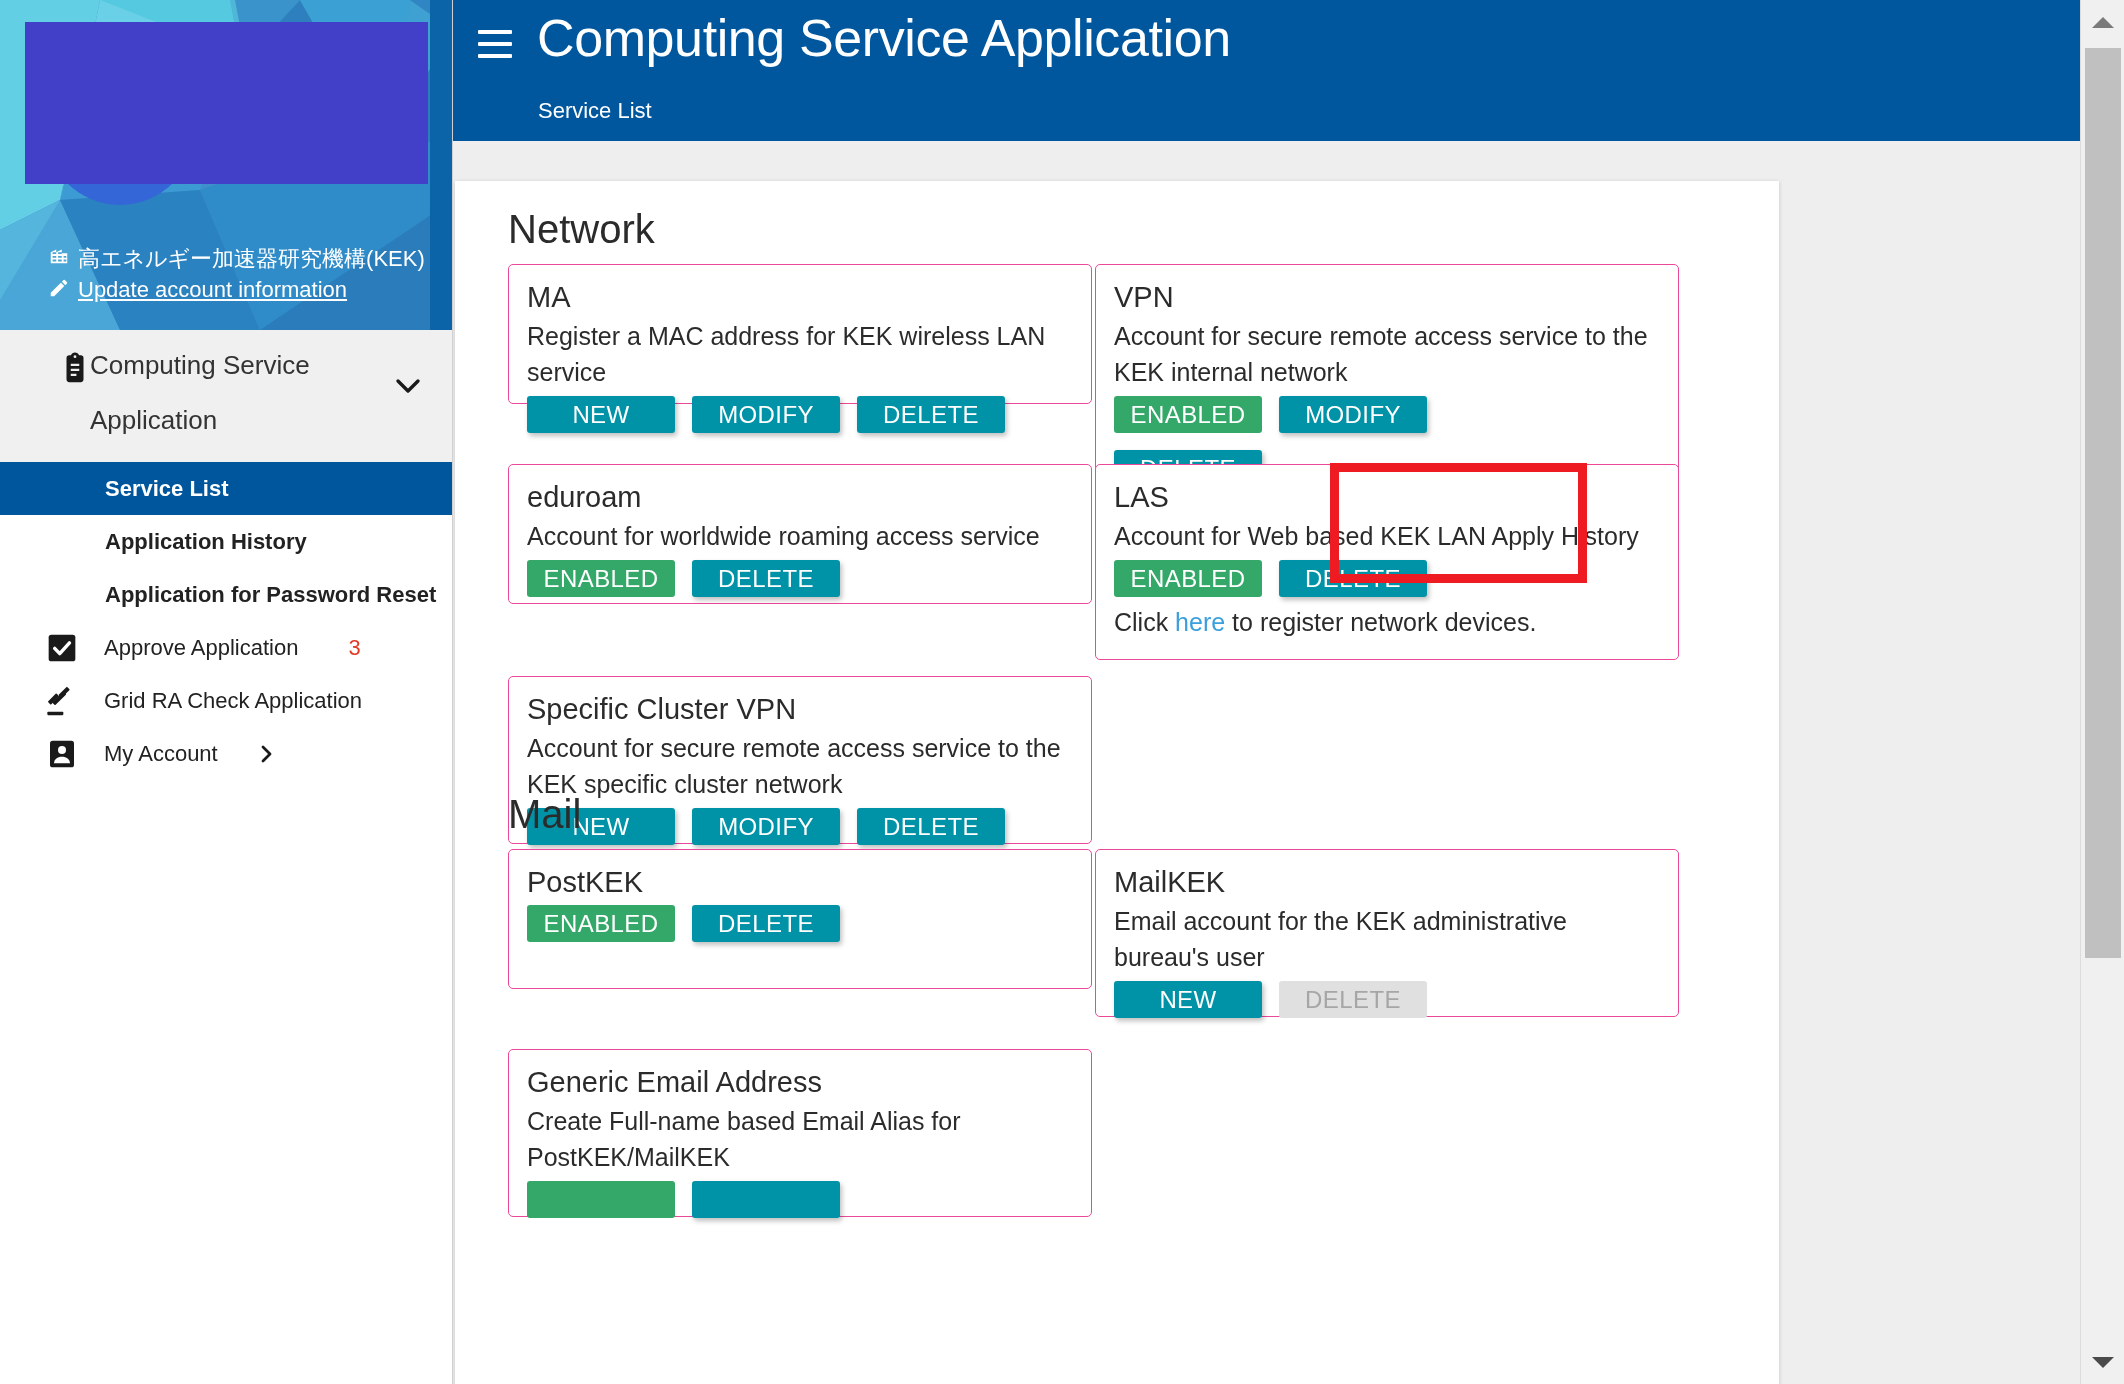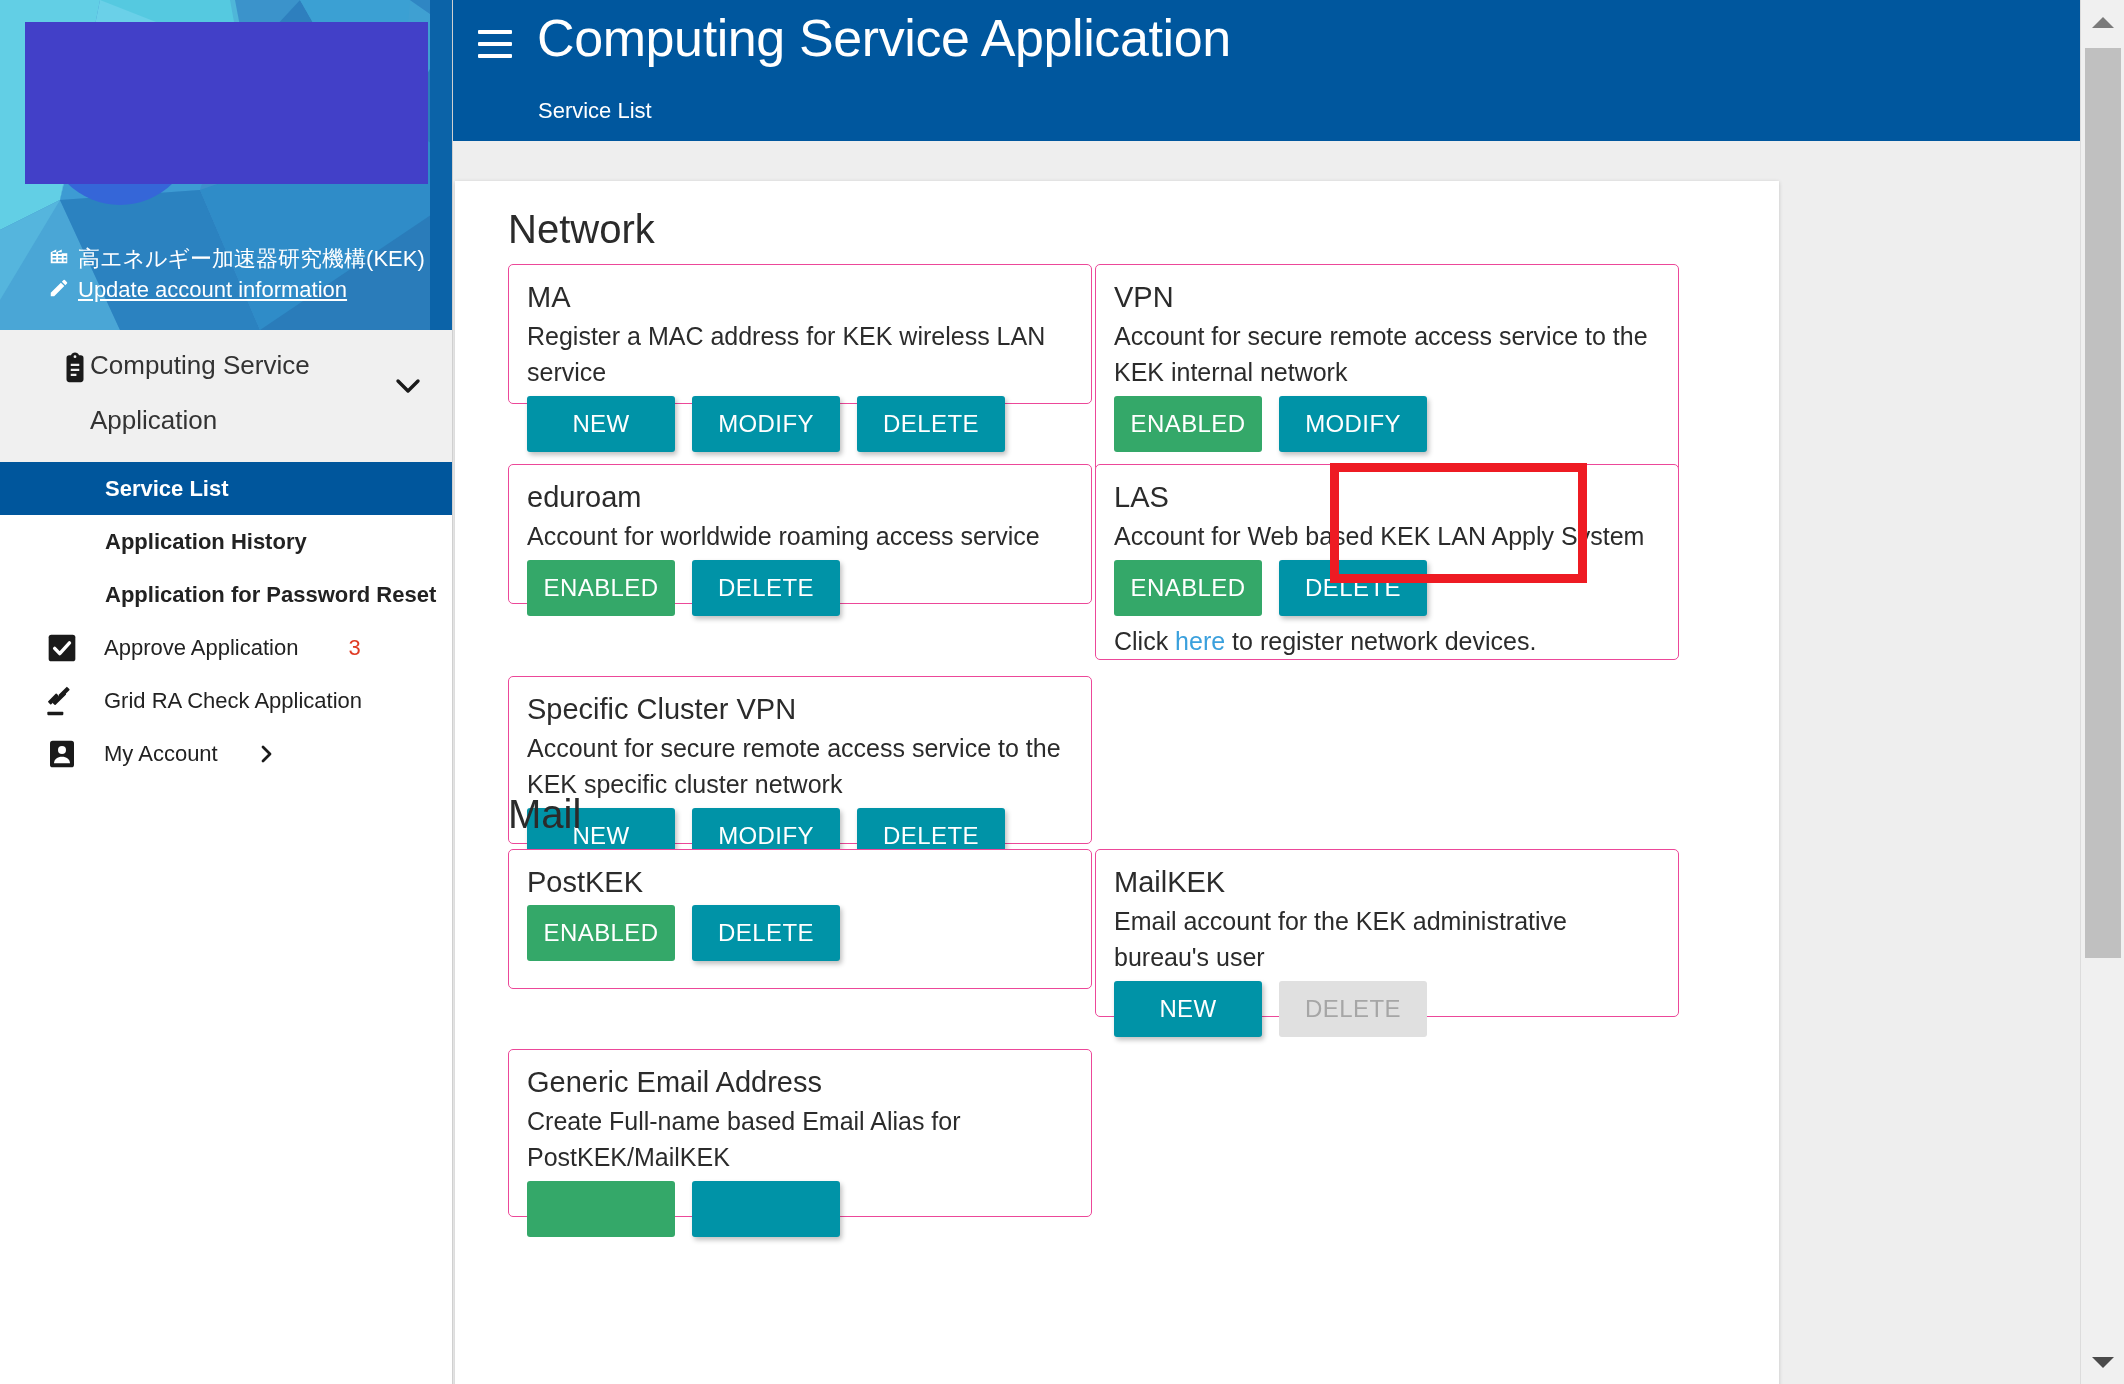--- a/index.html
+++ b/index.html
@@ -166,21 +166,21 @@
     line-height: 1.44;
     margin-bottom: 6px;
   }
   .btn-row { display: flex; flex-wrap: wrap; gap: 17px; margin-top: 5px; }
   .btn {
     border: none;
     color: #ffffff;
     font-size: 24px;
     font-family: "Liberation Sans", sans-serif;
     padding: 0 10px;
-    height: 56px;
+    height: 37px;
     min-width: 148px;
     border-radius: 3px;
     cursor: pointer;
     letter-spacing: 0.4px;
   }
   .btn-teal { background: #0093a7; box-shadow: 2px 3px 5px rgba(0,0,0,0.25); }
   .btn-green { background: #34a869; }
   .btn-disabled {
     background: #e0e0e0; color: #a6a6a6; cursor: default;
     box-shadow: none;
@@ -390,21 +390,21 @@
           <div class="card-title">eduroam</div>
           <div class="card-desc">Account for worldwide roaming access service</div>
           <div class="btn-row">
             <button class="btn btn-green">ENABLED</button>
             <button class="btn btn-teal">DELETE</button>
           </div>
         </div>
 
         <div class="card" style="left:640px; top:200px; width:584px; height:196px;">
           <div class="card-title">LAS</div>
-          <div class="card-desc">Account for Web based KEK LAN Apply System</div>
+          <div class="card-desc">Account for Web based KEK LAN Apply History</div>
           <div class="btn-row">
             <button class="btn btn-green">ENABLED</button>
             <button class="btn btn-teal">DELETE</button>
           </div>
           <div class="card-note"><span>Click </span><a>here</a><span> to register network devices.</span></div>
         </div>
 
         <div class="card" style="left:53px; top:412px; width:584px; height:168px;">
           <div class="card-title">Specific Cluster VPN</div>
           <div class="card-desc">Account for secure remote access service to the KEK specific cluster network</div>

